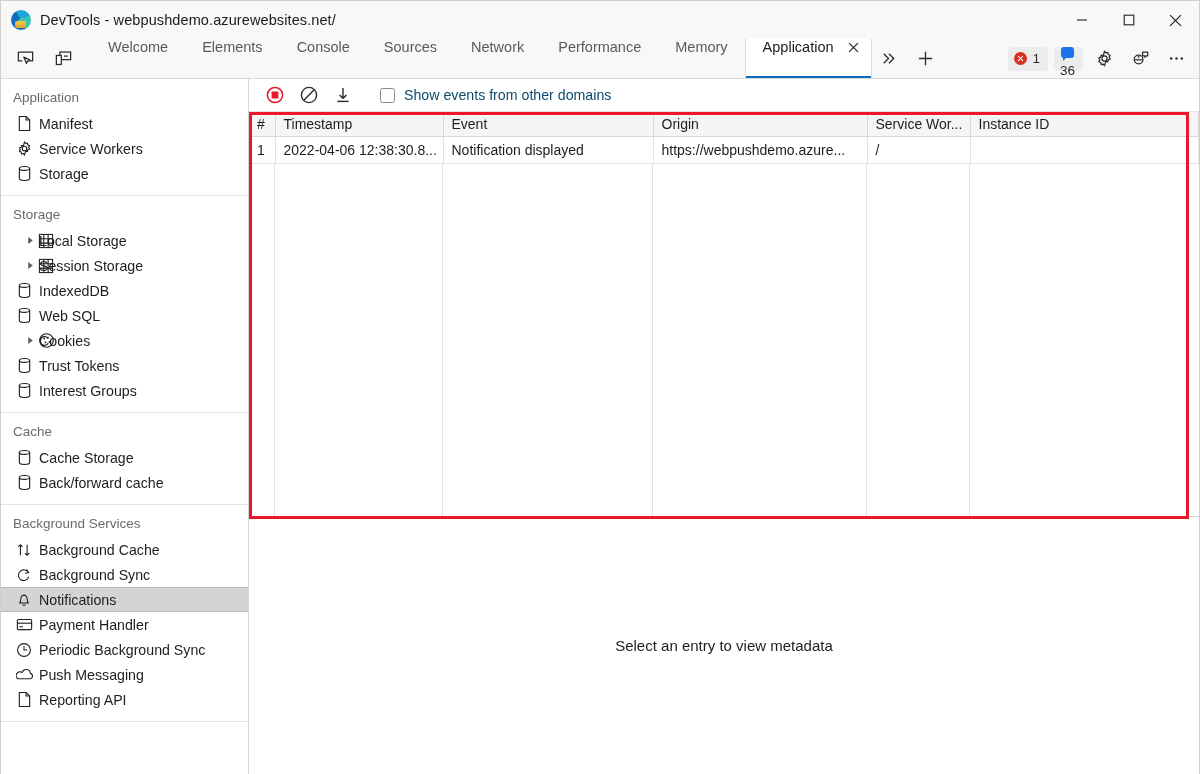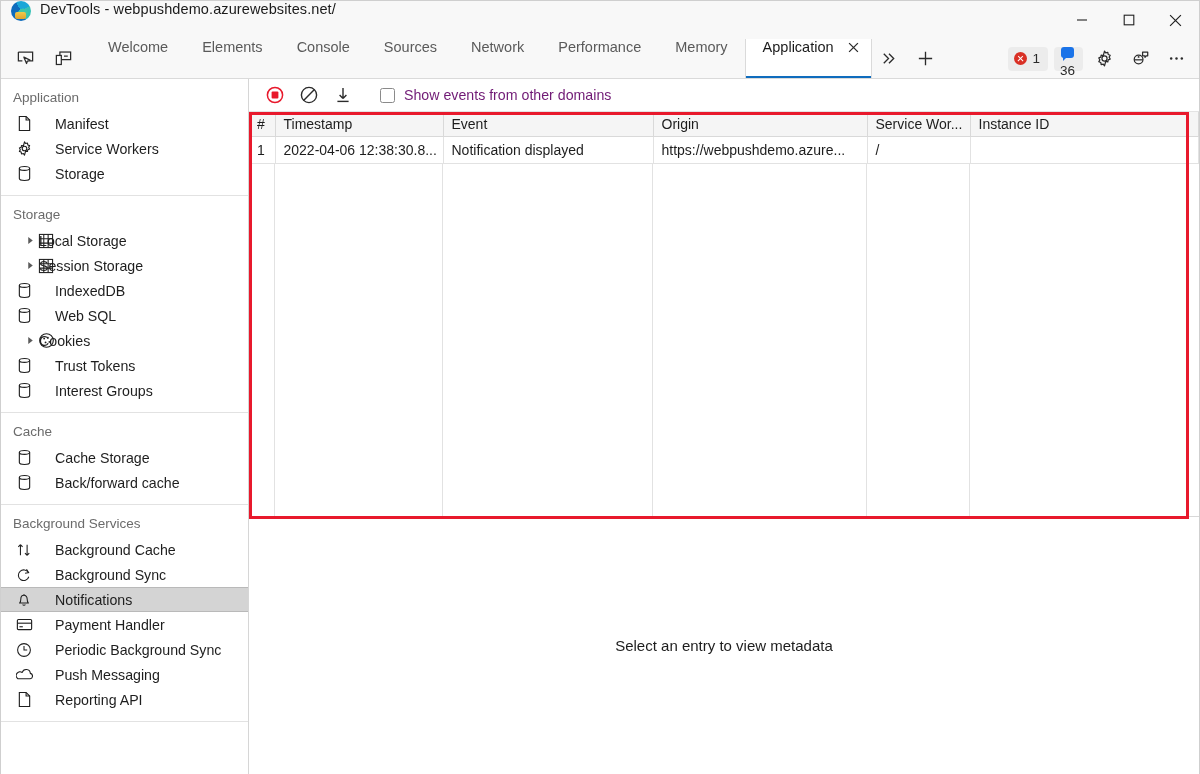--- a/index.html
+++ b/index.html
@@ -12,21 +12,21 @@
   .window {
     position: relative;
     width: 1200px; height: 774px;
     background: #ffffff;
     border: 1px solid #cfcfcf;
   }
 
   
   .titlebar {
     height: 38px;
-    display: flex; 
+    display: flex; align-items: center;
     background: #f8f8f8;
     position: relative;
   }
   .title-icon {
     width: 20px; height: 20px;
     margin-left: 10px; margin-right: 9px;
     border-radius: 50%;
     background:
       radial-gradient(circle at 60% 62%, #3ec6a8 0 28%, transparent 29%),
       conic-gradient(from 210deg, #0f6cbd 0deg 120deg, #1aa7d8 120deg 210deg, #35c1b6 210deg 300deg, #0f6cbd 300deg 360deg);
@@ -146,21 +146,21 @@
     position: relative;
   }
   .side-group { border-bottom: 1px solid #e2e2e2; padding: 9px 0 9px 0; }
   .side-group:last-child { border-bottom: none; }
   .group-title {
     font-size: 13.5px; color: #6b6b6b;
     padding: 2px 0 6px 12px;
   }
   .side-item {
     display: flex; align-items: center;
-    height: 25px; padding-left: 54px;
+    height: 25px; padding-left: 38px;
     font-size: 14.2px; color: #1e1e1e;
     cursor: default; position: relative;
   }
   .side-item.selected {
     background: #d4d4d4;
     border-top: 1px solid #b9b9b9;
     border-bottom: 1px solid #b9b9b9;
   }
   .side-item .ico {
     position: absolute; left: 14px; top: 50%;
@@ -193,21 +193,21 @@
     background: #ffffff;
     border-bottom: 1px solid #e3e3e3;
   }
   .tb-btn {
     width: 26px; height: 26px; margin-right: 8px;
     display: flex; align-items: center; justify-content: center;
     border-radius: 3px; cursor: default;
   }
   .tb-check {
     display: flex; align-items: center; gap: 9px;
-    margin-left: 16px; font-size: 14.2px; color: #701a75;
+    margin-left: 16px; font-size: 14.2px; color: #0c4a6e;
     cursor: default;
   }
   .tb-check .box {
     width: 15px; height: 15px;
     border: 1.4px solid #8a8a8a; border-radius: 2.5px;
     background: #fff;
   }
 
   
   .table-wrap {

